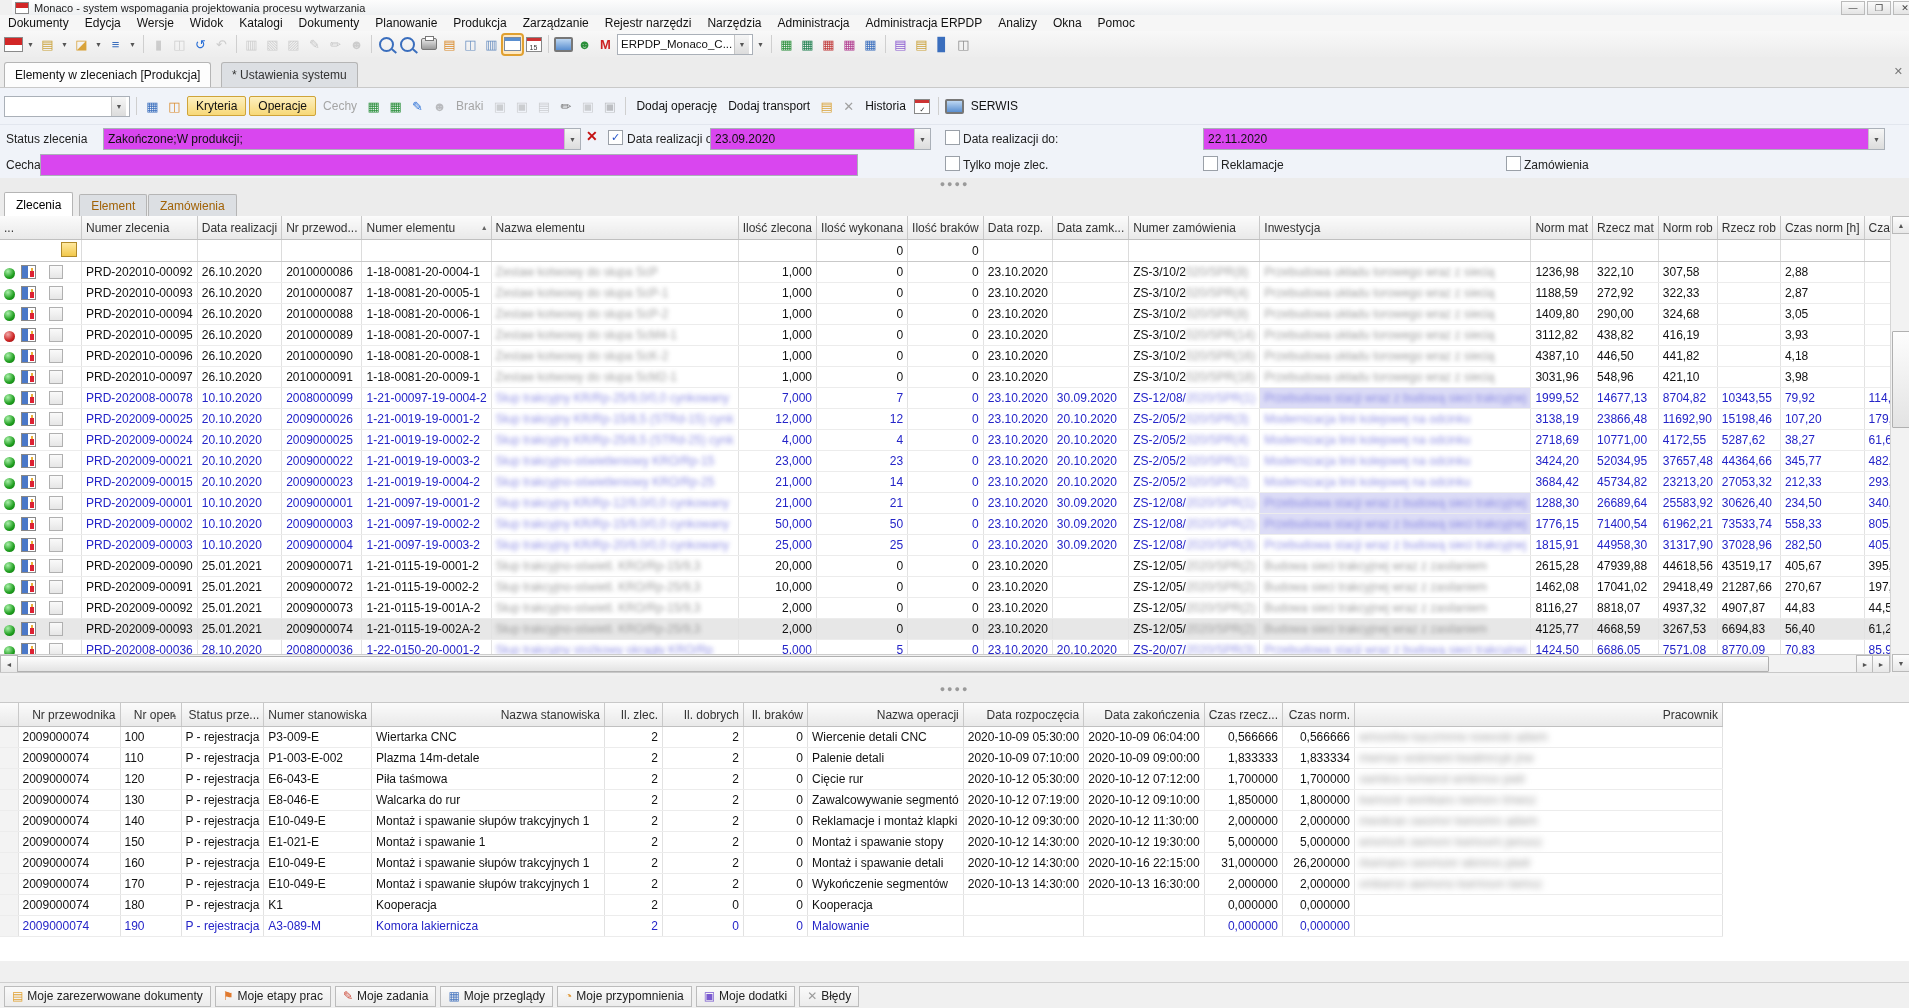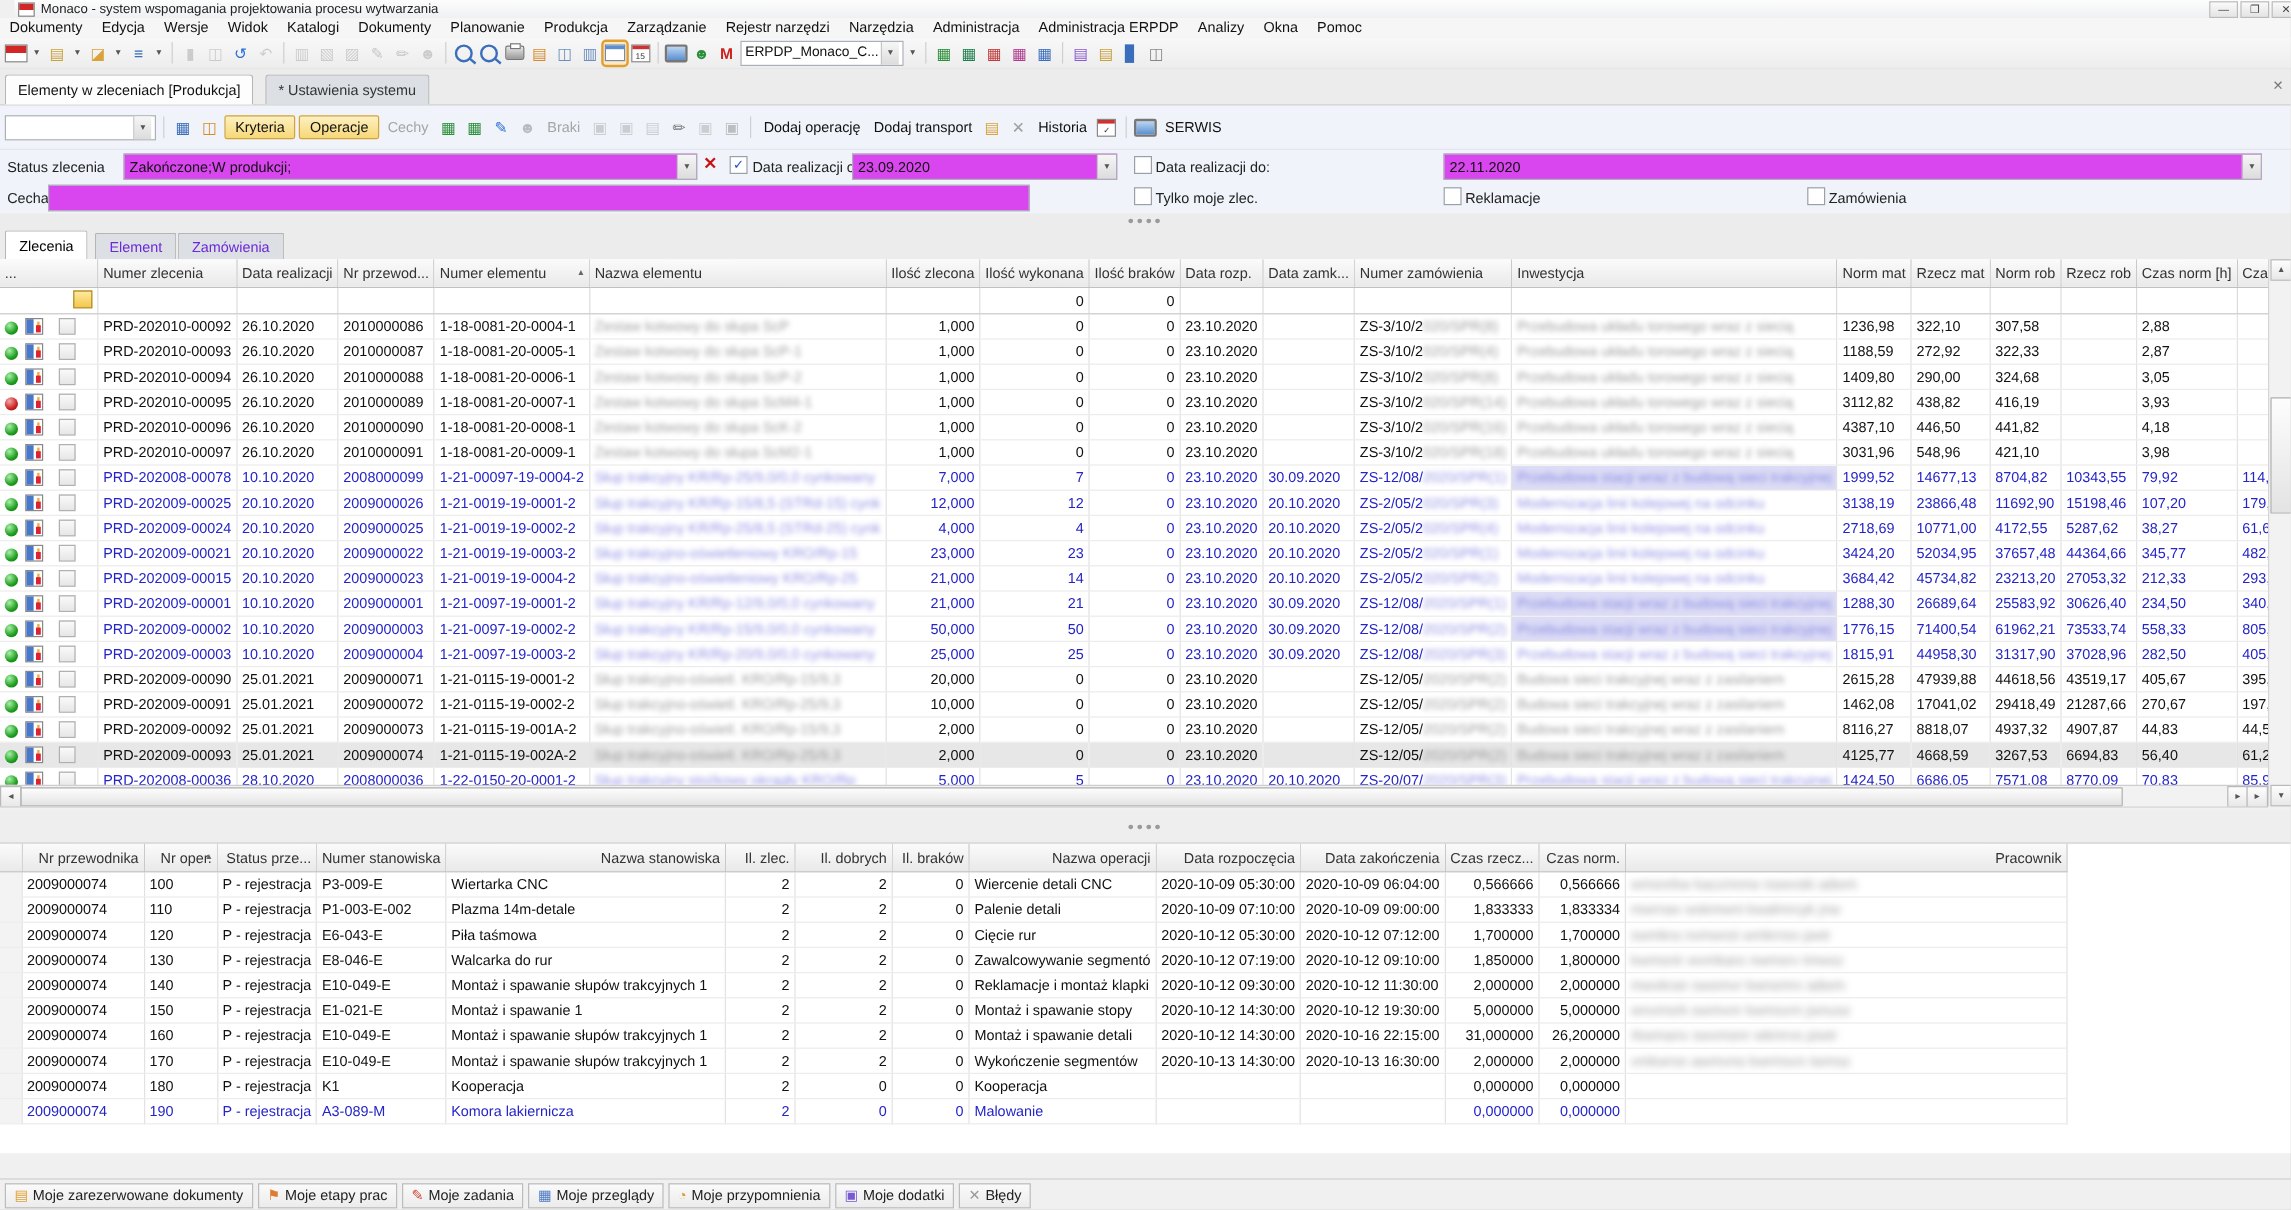--- a/index.html
+++ b/index.html
@@ -68,21 +68,21 @@
                 font-size:7px;color:#555;background:linear-gradient(#f6f6f6,#dcdcdc);border-left:1px solid #c5c5c5;}
   .cb{position:absolute;width:13px;height:13px;background:#fff;border:1px solid #9aa0a8;
       display:flex;align-items:center;justify-content:center;font-size:11px;color:#2050c8;}
   .redx{position:absolute;color:#c41212;font-weight:bold;font-size:14px;}
   
   .splitter{position:absolute;left:0;width:100%;background:#ececec;display:flex;align-items:center;justify-content:center;
             color:#9a9a9a;font-size:9px;letter-spacing:2px;}
   
   #viewtabs{position:absolute;left:0;top:190px;width:100%;height:26px;background:#ececec;}
   .vtab{position:absolute;bottom:0;height:21px;display:flex;align-items:center;padding:0 11px;font-size:12px;
-        border:1px solid #b5b5b5;border-bottom:none;border-radius:2px 2px 0 0;background:#dcdfe3;color:#6d28d9;}
+        border:1px solid #b5b5b5;border-bottom:none;border-radius:2px 2px 0 0;background:#dcdfe3;color:#a16207;}
   .vtab.active{background:#fff;z-index:2;height:23px;color:#000;}
   
   .gridpane{position:absolute;background:#fff;overflow:hidden;}
   table.grid{border-collapse:collapse;table-layout:fixed;}
   table.grid th{height:23px;background:linear-gradient(#fbfbfb,#e9e9e9);border-right:1px solid #c9c9c9;
       border-bottom:1px solid #c0c0c0;font-weight:normal;font-size:12px;color:#333;text-align:left;
       padding:0 4px;overflow:hidden;white-space:nowrap;position:relative;}
   table.grid td{height:20px;border-right:1px solid #e2e2e2;border-bottom:1px solid #ececec;font-size:12px;
       padding:0 4px;overflow:hidden;white-space:nowrap;color:#111;}
   tr.fltrow td{height:21px;background:#fff;border-bottom:1px solid #c9c9c9;border-right:1px solid #dcdcdc;}

